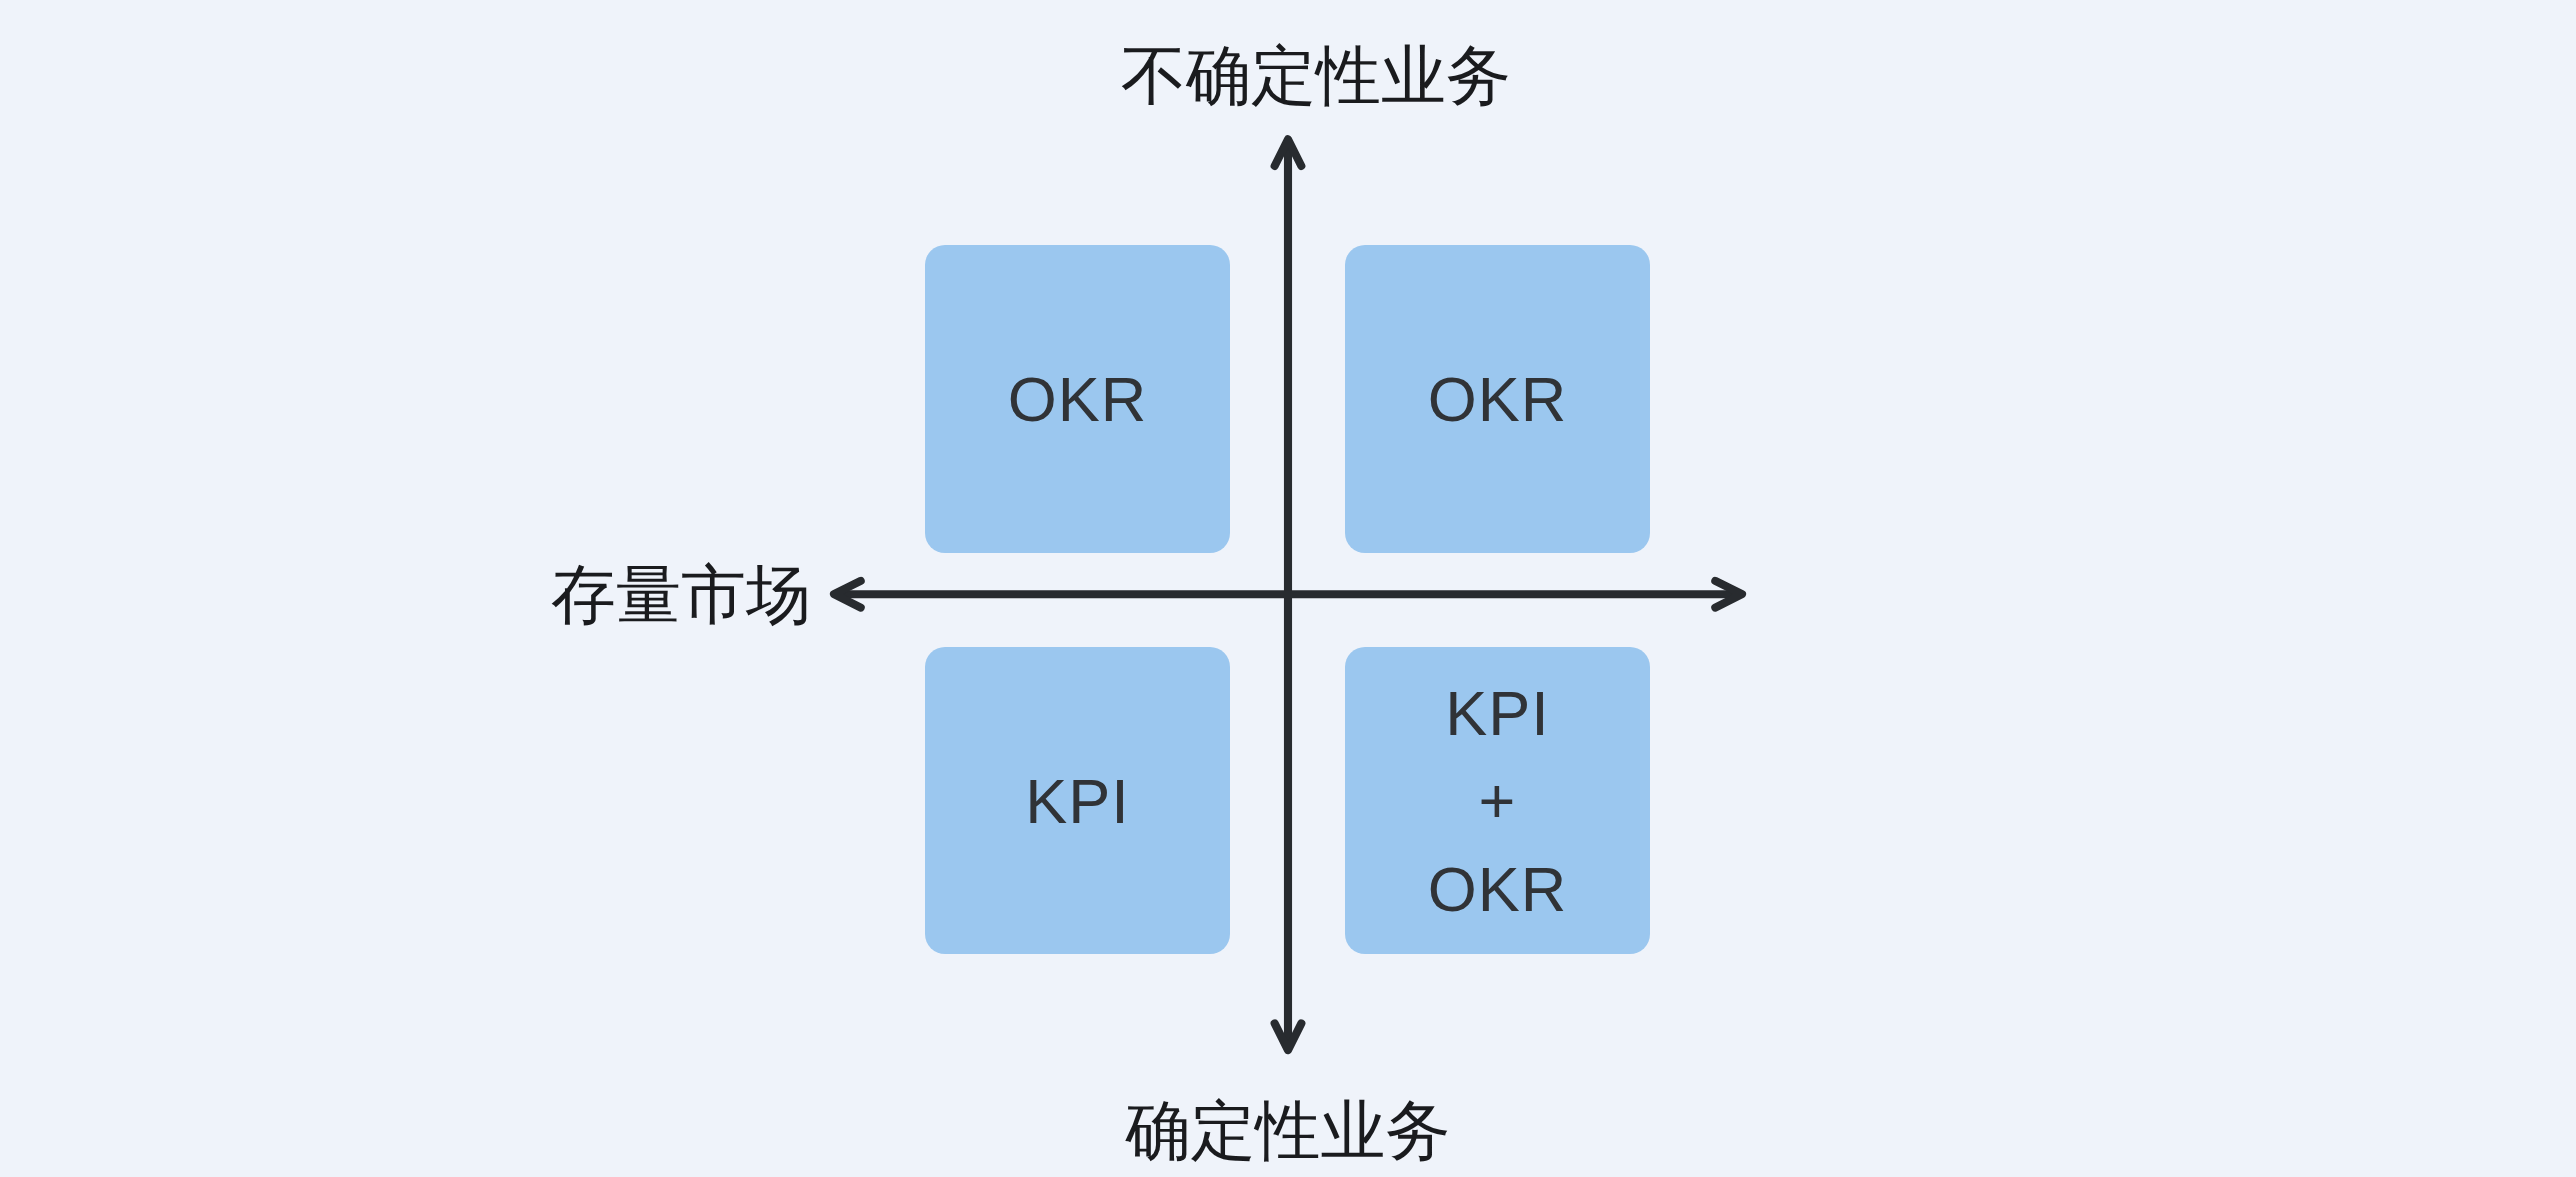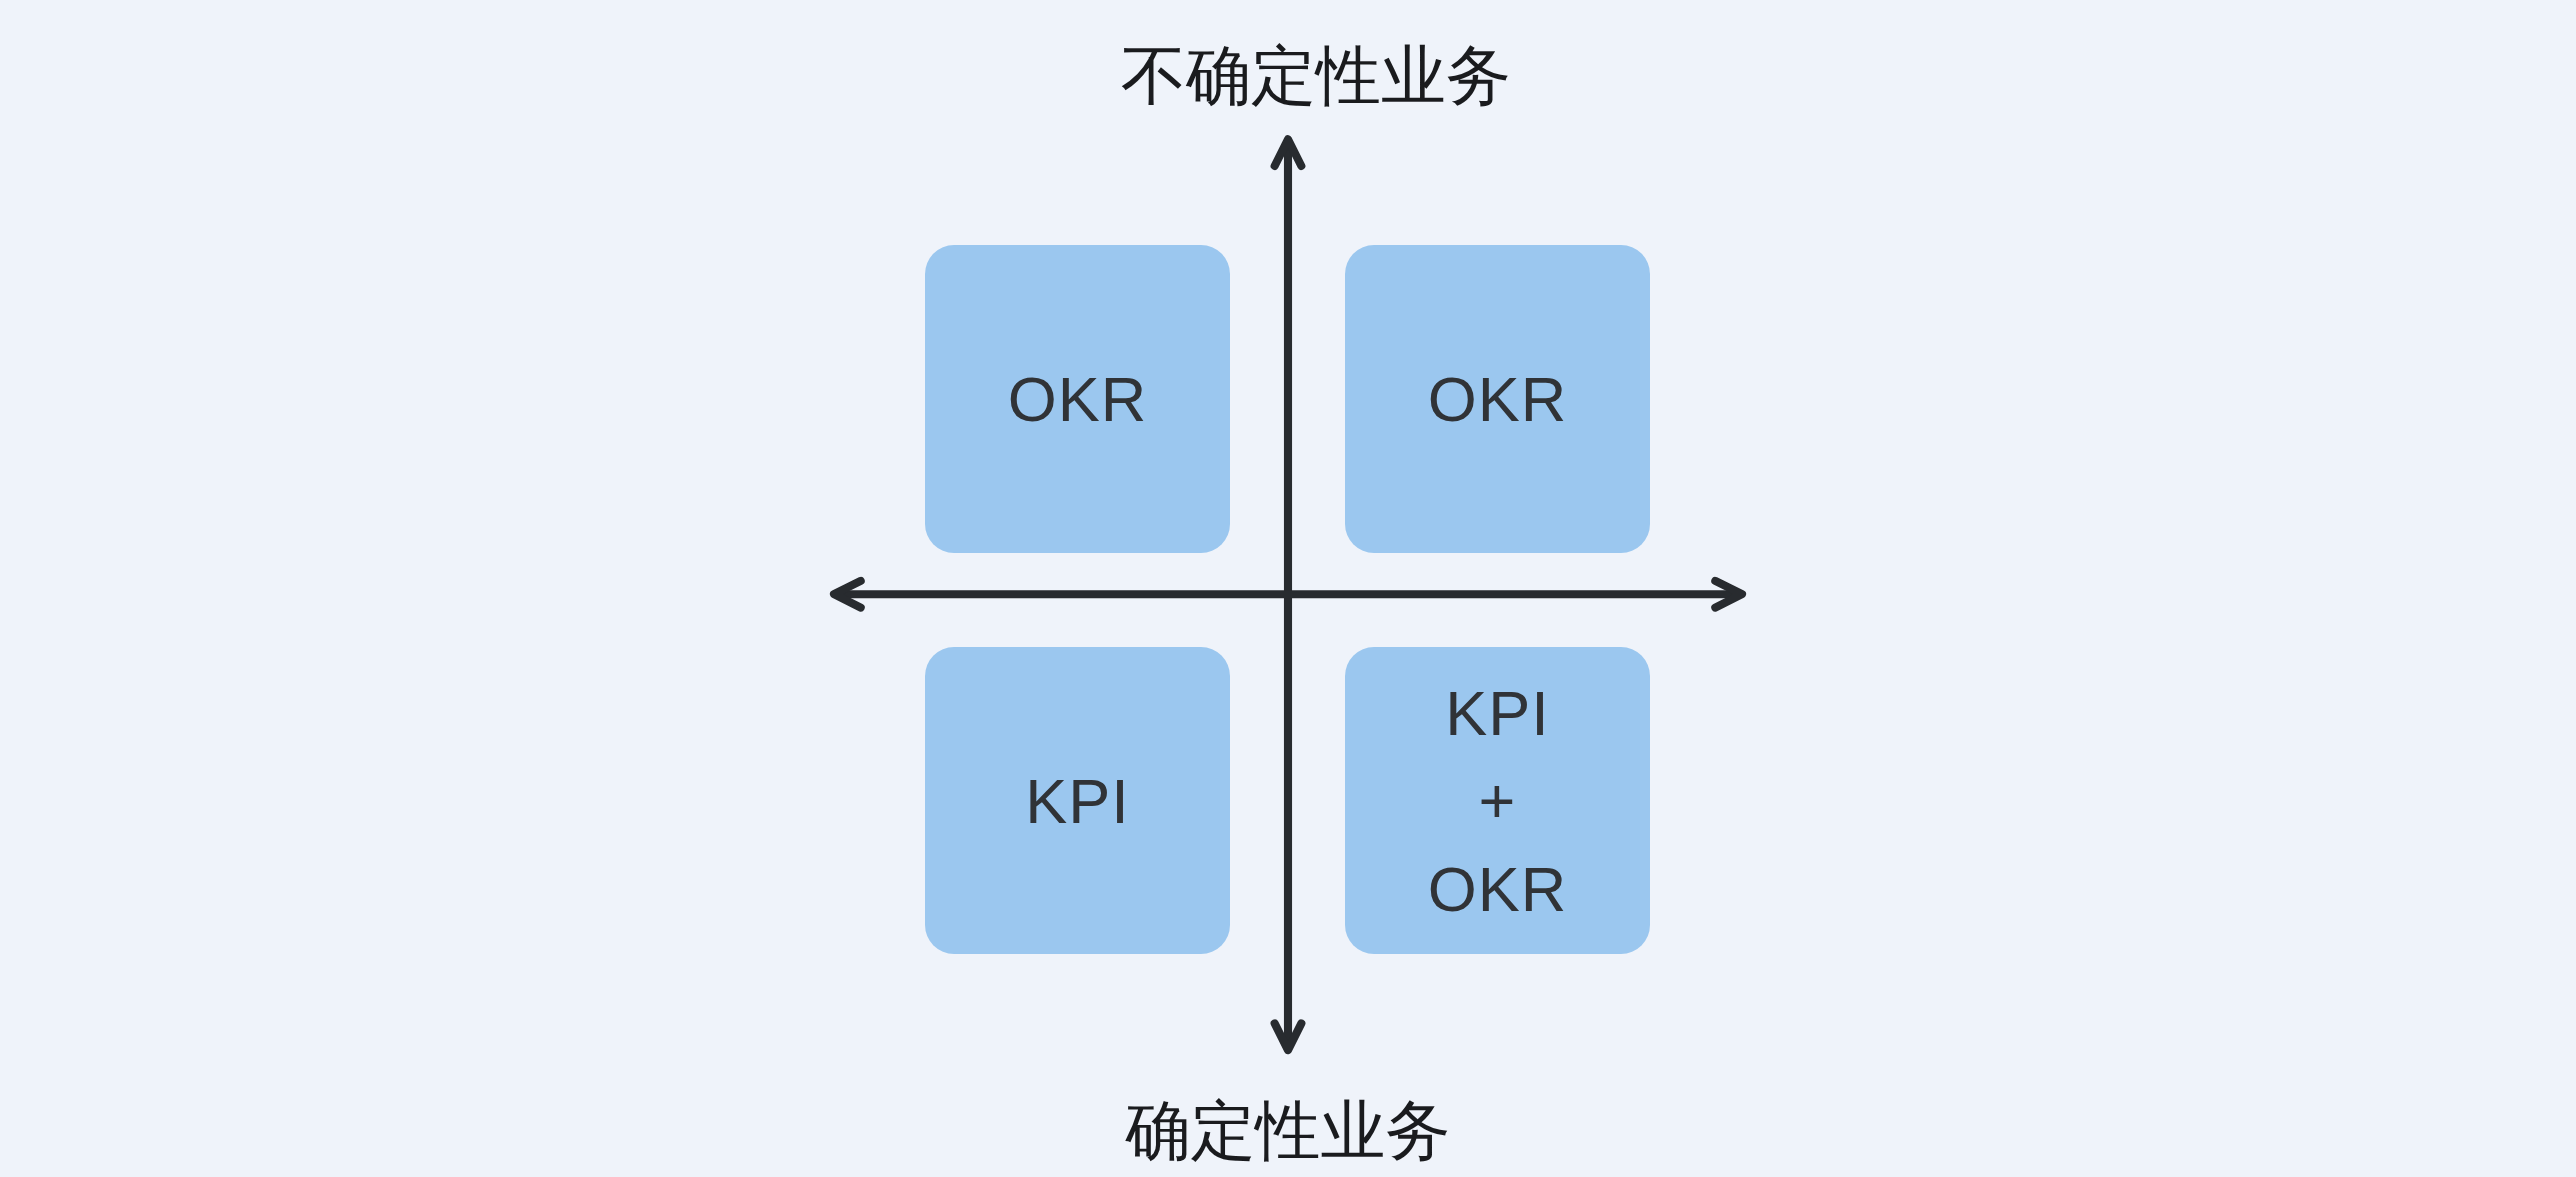--- a/index.html
+++ b/index.html
@@ -32,21 +32,21 @@
     stroke: var(--axis-color);
     stroke-width: 8.5;
     stroke-linecap: round;
     stroke-linejoin: round;
   }
   .quad-box {
     position: absolute;
     width: 305px;
     height: 307px;
     background: var(--quadrant-fill);
-    border-radius: 29px;
+    border-radius: 20px;
     display: flex;
     flex-direction: column;
     align-items: center;
     justify-content: center;
     color: var(--box-text-color);
     font-size: 63px;
     letter-spacing: 1px;
     line-height: 88px;
     text-align: center;
   }
@@ -95,15 +95,16 @@
   </div>
 
   <div class="quad-box br">
     <span>KPI</span>
     <span>+</span>
     <span>OKR</span>
   </div>
 
   <div class="axis-label top">不确定性业务</div>
   <div class="axis-label bottom">确定性业务</div>
+  <div class="axis-label left">存量市场</div>
 
 </div>
 
 
 </body></html>

